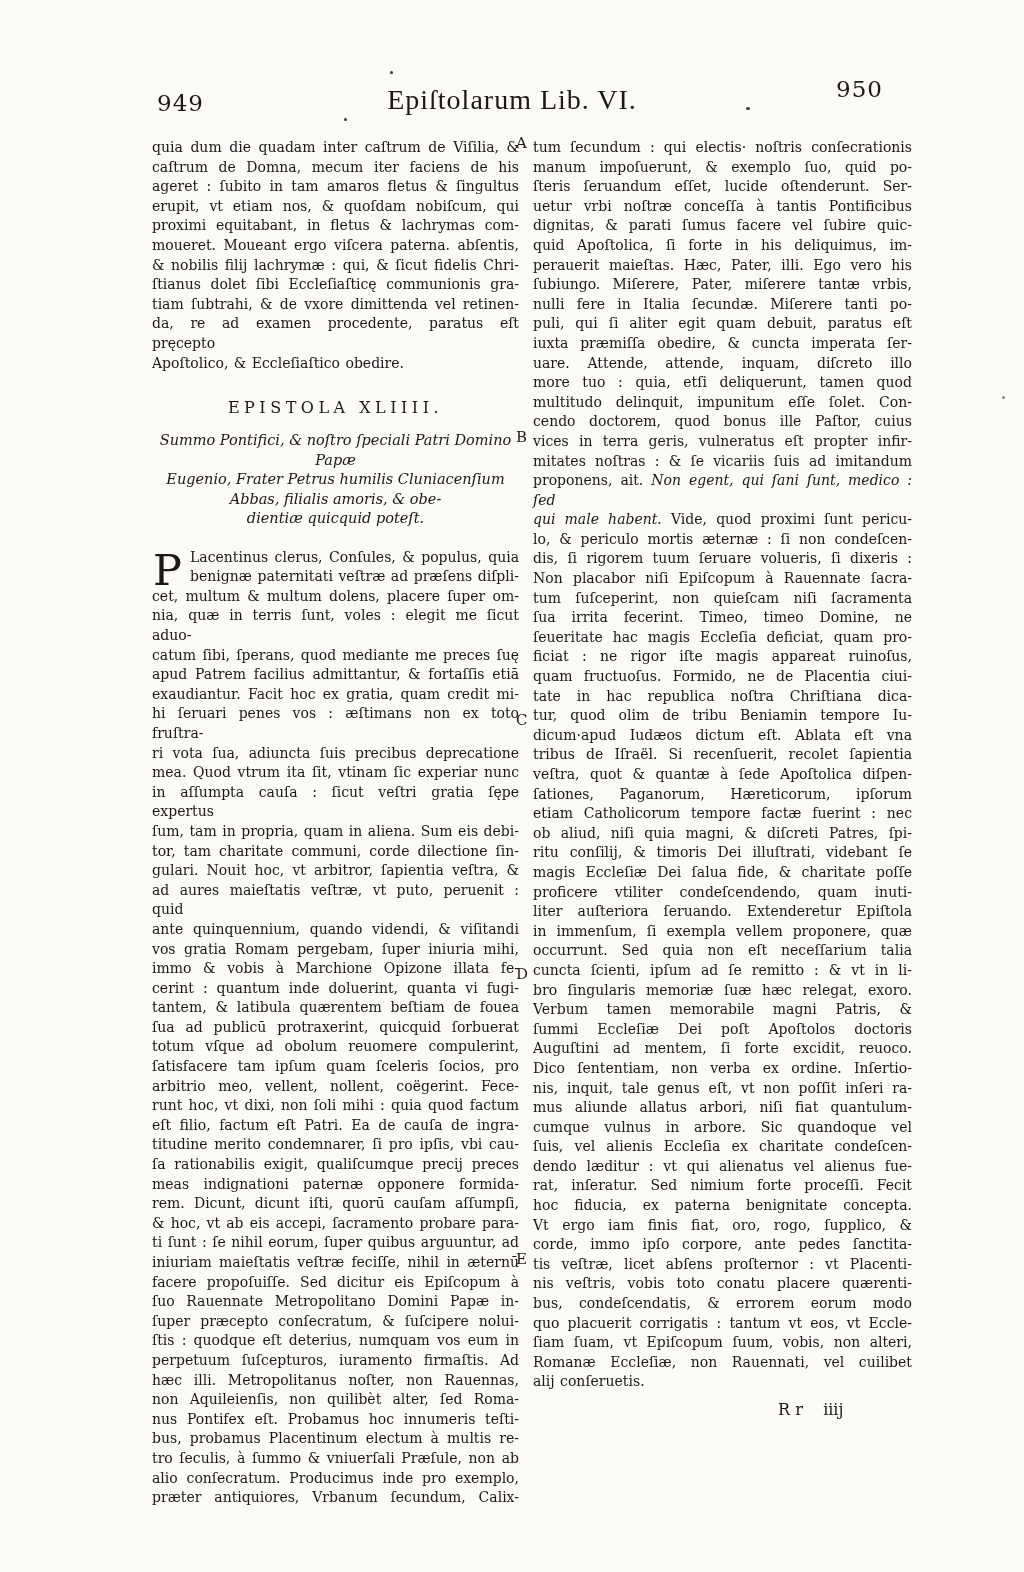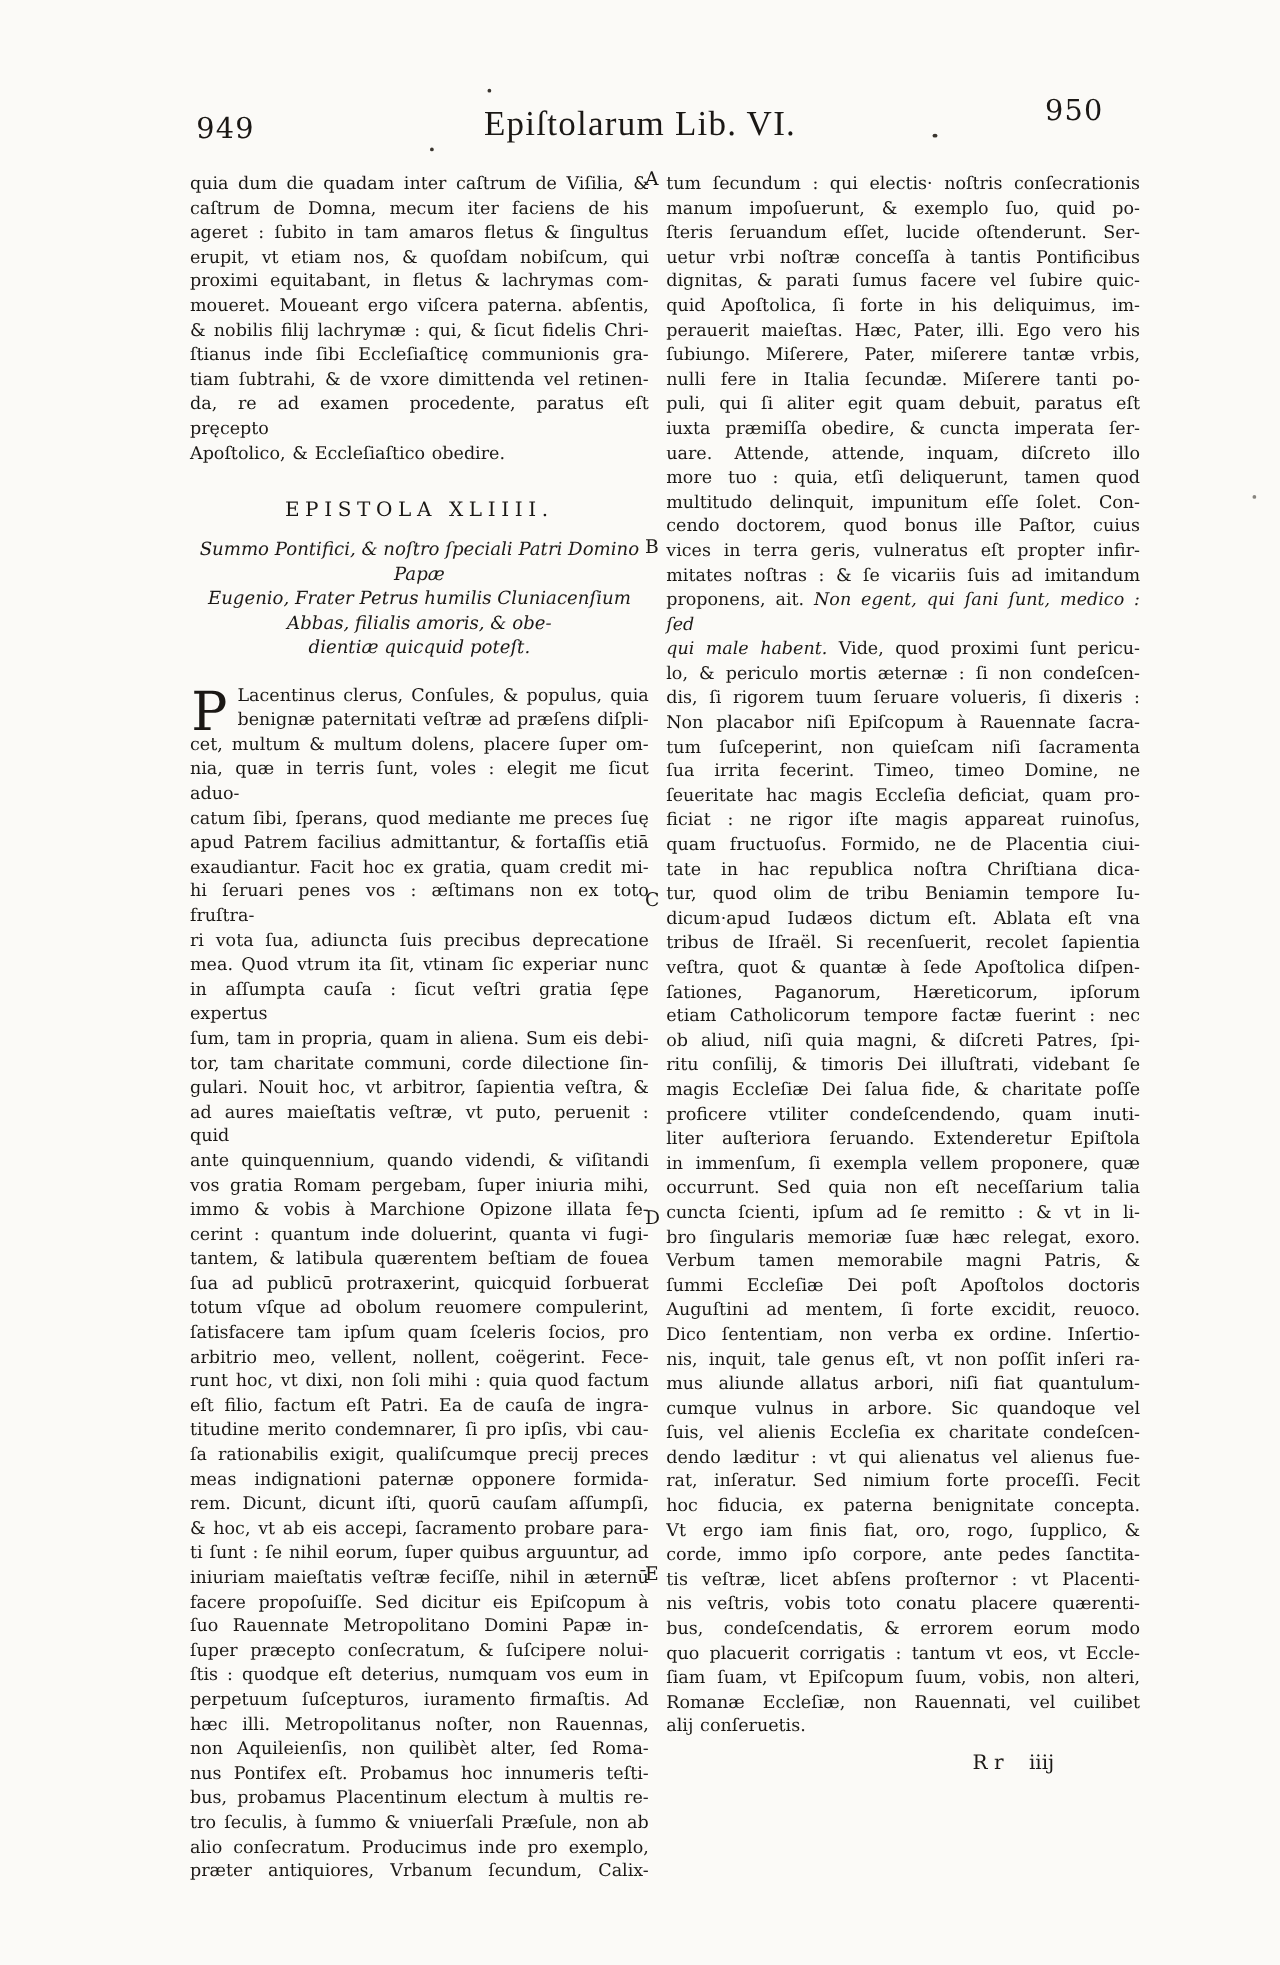--- a/index.html
+++ b/index.html
@@ -84,21 +84,21 @@
   <div class="columns">
     <div class="col left" id="col-left">
         <div class="para">
           <div class="tl">quia dum die quadam inter caſtrum de Viſilia, &amp;</div>
           <div class="tl">caſtrum de Domna, mecum iter faciens de his</div>
           <div class="tl">ageret : ſubito in tam amaros fletus &amp; ſingultus</div>
           <div class="tl">erupit, vt etiam nos, &amp; quoſdam nobiſcum, qui</div>
           <div class="tl">proximi equitabant, in fletus &amp; lachrymas com-</div>
           <div class="tl">moueret. Moueant ergo viſcera paterna. abſentis,</div>
           <div class="tl">&amp; nobilis filij lachrymæ : qui, &amp; ſicut fidelis Chri-</div>
-          <div class="tl">ſtianus inde ſibi Eccleſiaſticę communionis gra-</div>
+          <div class="tl">ſtianus dolet ſibi Eccleſiaſticę communionis gra-</div>
           <div class="tl">tiam ſubtrahi, &amp; de vxore dimittenda vel retinen-</div>
           <div class="tl">da, re ad examen procedente, paratus eſt pręcepto</div>
           <div class="tl last">Apoſtolico, &amp; Eccleſiaſtico obedire.</div>
         </div>
         <div class="ep-heading">EPISTOLA XLIIII.</div>
         <div class="sub-block">
           <div class="sub-line">Summo Pontifici, &amp; noſtro ſpeciali Patri Domino Papæ</div>
           <div class="sub-line">Eugenio, Frater Petrus humilis Cluniacenſium</div>
           <div class="sub-line">Abbas, filialis amoris, &amp; obe-</div>
           <div class="sub-line">dientiæ quicquid poteſt.</div>

